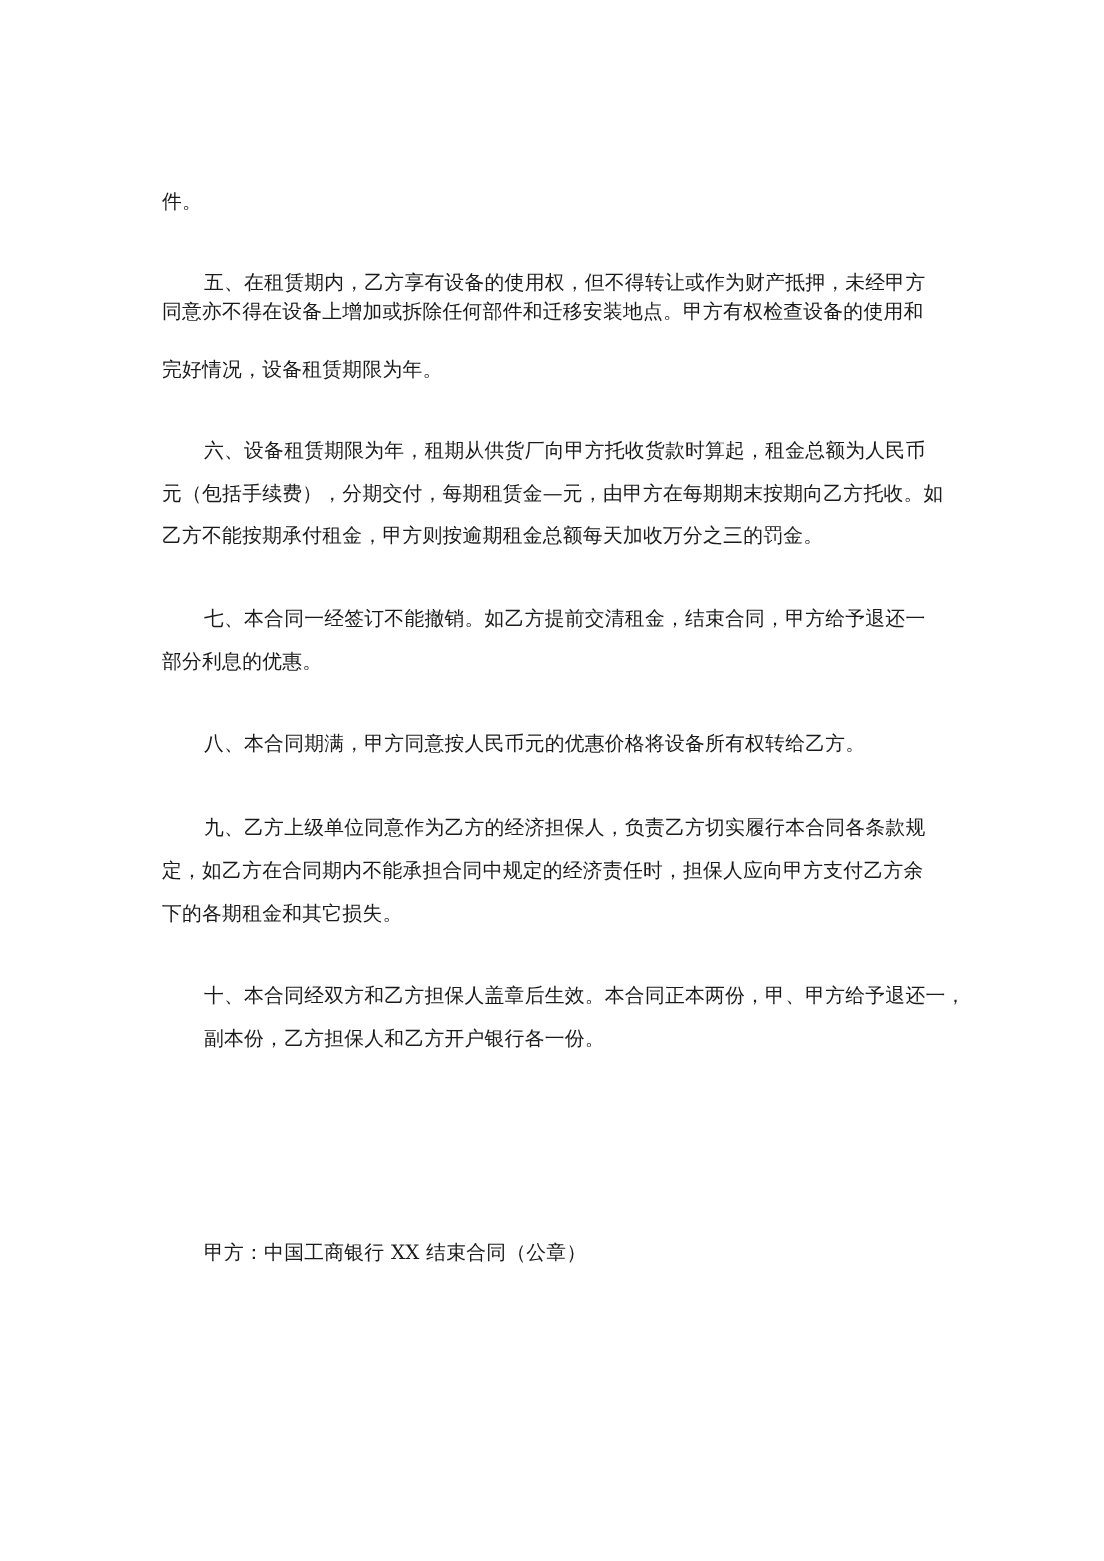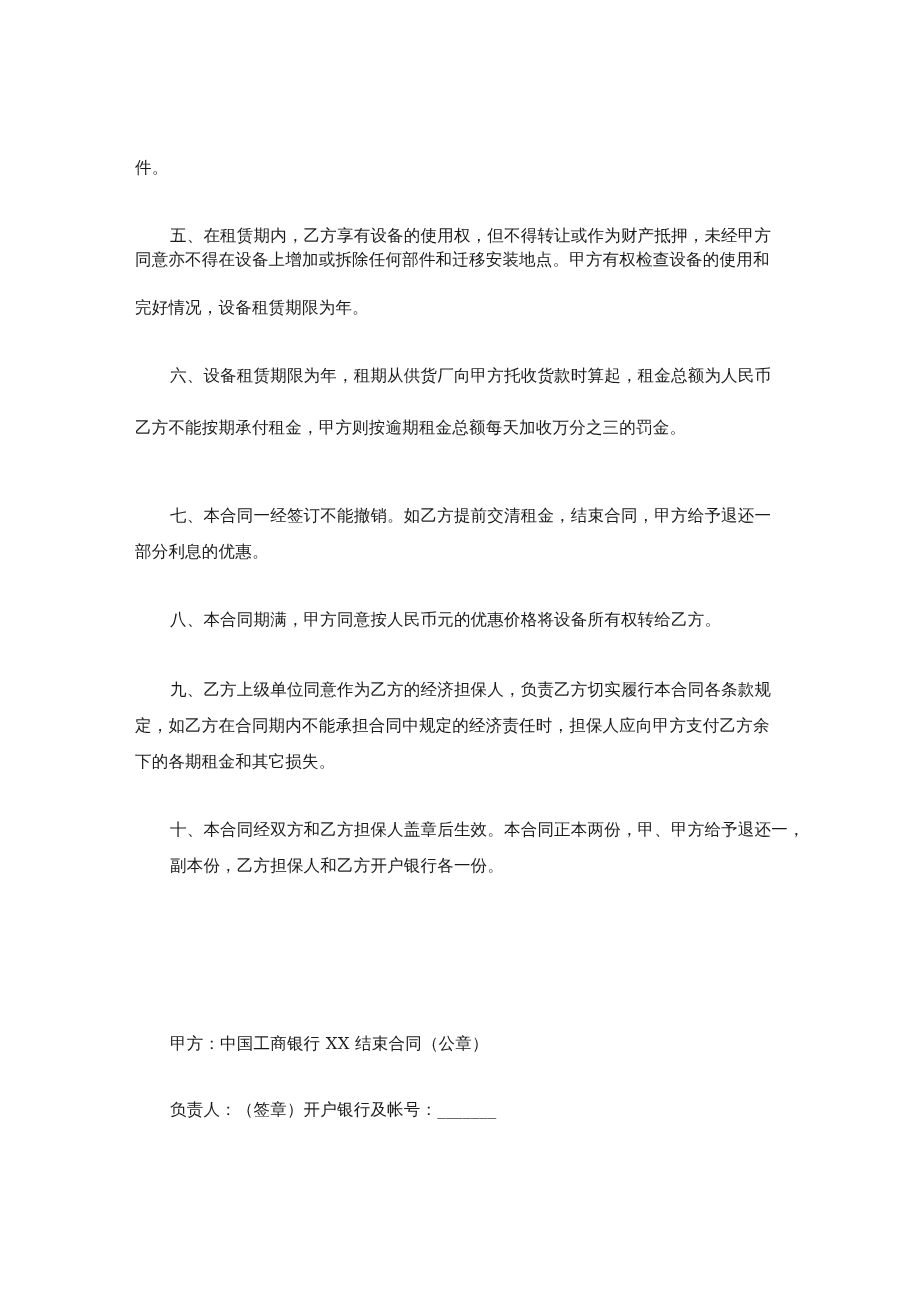--- a/index.html
+++ b/index.html
@@ -35,30 +35,30 @@
 
 <div class="page">
 
   <div class="line" style="left:135px; top:158px;">件。</div>
 
   <div class="line" style="left:170px; top:226px;">五、在租赁期内，乙方享有设备的使用权，但不得转让或作为财产抵押，未经甲方</div>
   <div class="line" style="left:135px; top:250px;">同意亦不得在设备上增加或拆除任何部件和迁移安装地点。甲方有权检查设备的使用和</div>
   <div class="line" style="left:135px; top:298px;">完好情况，设备租赁期限为年。</div>
 
   <div class="line" style="left:170px; top:366px;">六、设备租赁期限为年，租期从供货厂向甲方托收货款时算起，租金总额为人民币</div>
-  <div class="line" style="left:135px; top:418px;">乙方不能按期承付租金，甲方则按逾期租金总额每天加收万分之三的罚金。</div>
+  <div class="line" style="left:135px; top:402px;">元（包括手续费），分期交付，每期租赁金—元，由甲方在每期期末按期向乙方托收。如</div>
+  <div class="line" style="left:135px; top:438px;font-family:Liberation Mono, monospace;">乙方不能按期承付租金，甲方则按逾期租金总额每天加收万分之三的罚金。</div>
 
   <div class="line" style="left:170px; top:506px;text-align:center;">七、本合同一经签订不能撤销。如乙方提前交清租金，结束合同，甲方给予退还一</div>
   <div class="line" style="left:135px; top:542px;">部分利息的优惠。</div>
 
   <div class="line" style="left:170px; top:610px;">八、本合同期满，甲方同意按人民币元的优惠价格将设备所有权转给乙方。</div>
 
   <div class="line" style="left:170px; top:680px;">九、乙方上级单位同意作为乙方的经济担保人，负责乙方切实履行本合同各条款规</div>
   <div class="line" style="left:135px; top:716px;">定，如乙方在合同期内不能承担合同中规定的经济责任时，担保人应向甲方支付乙方余</div>
   <div class="line" style="left:135px; top:752px;">下的各期租金和其它损失。</div>
 
   <div class="line" style="left:170px; top:820px;">十、本合同经双方和乙方担保人盖章后生效。本合同正本两份，甲、甲方给予退还一，</div>
   <div class="line" style="left:170px; top:856px;">副本份，乙方担保人和乙方开户银行各一份。</div>
 
   <div class="line" style="left:170px; top:1034px;">甲方：中国工商银行 XX 结束合同（公章）</div>
-  <div class="line" style="left:170px; top:1100px;">负责人：（签章）开户银行及帐号：_______</div>
 
 </div>
 
 </body></html>

